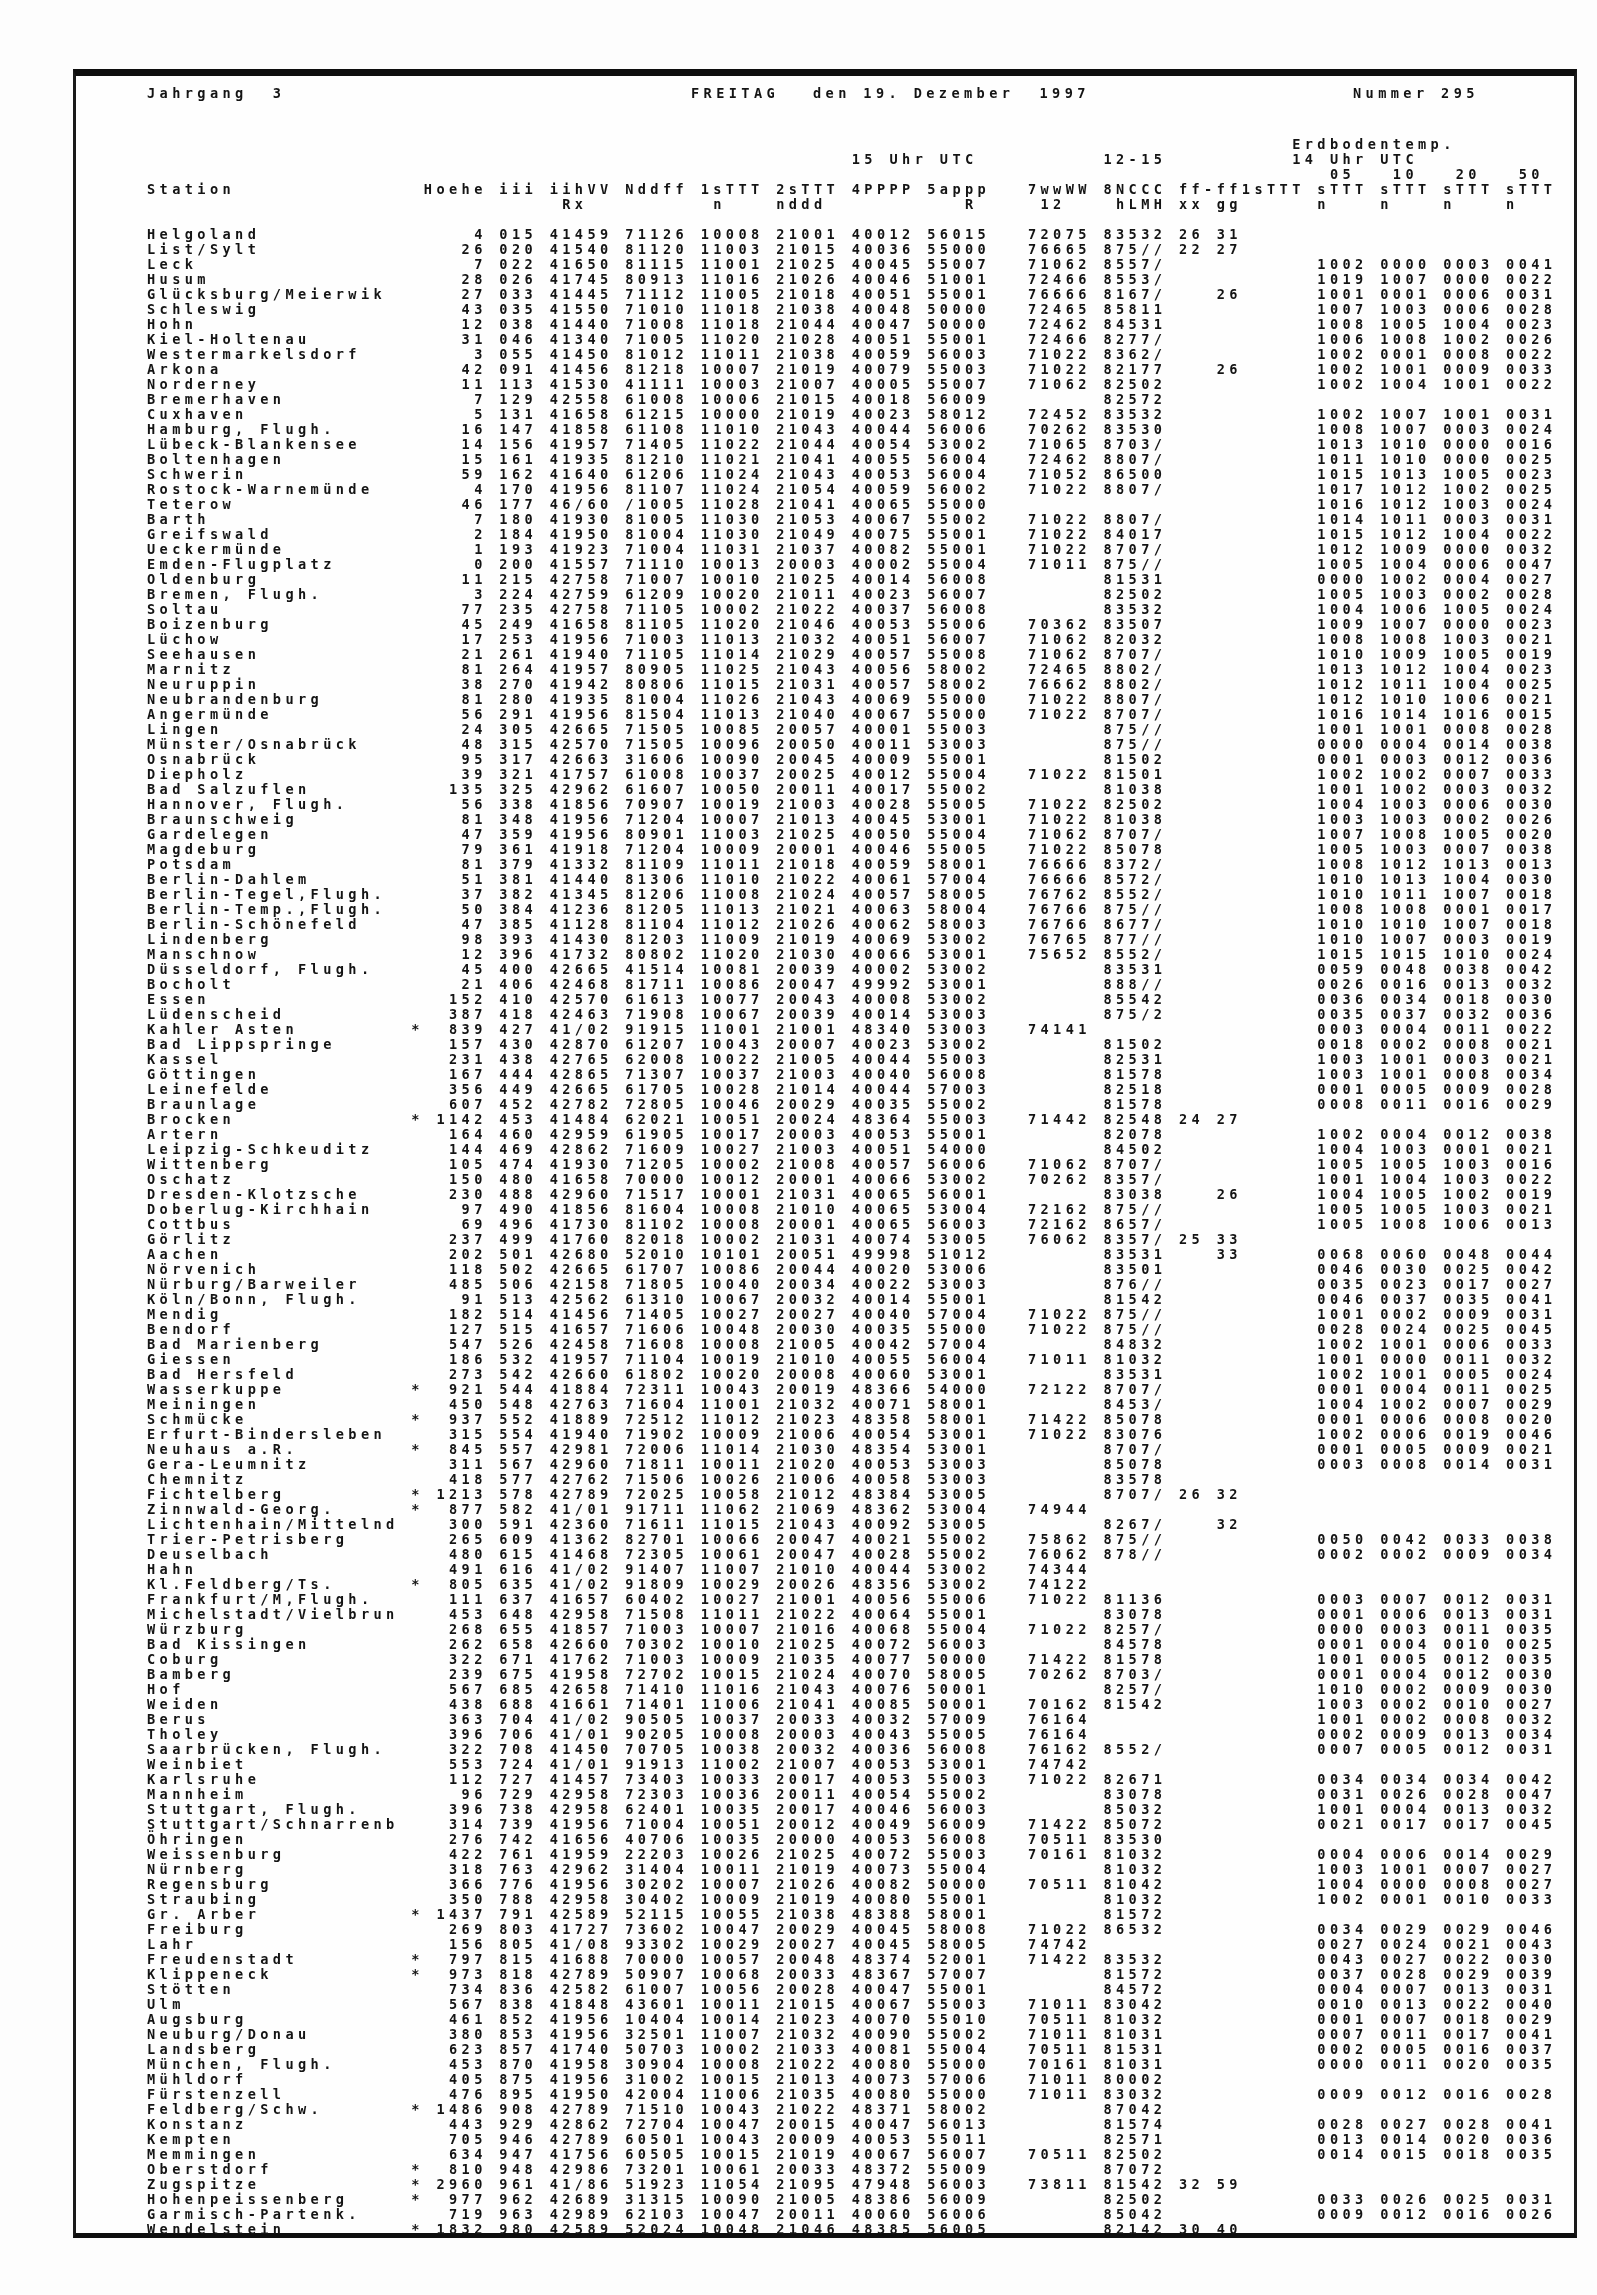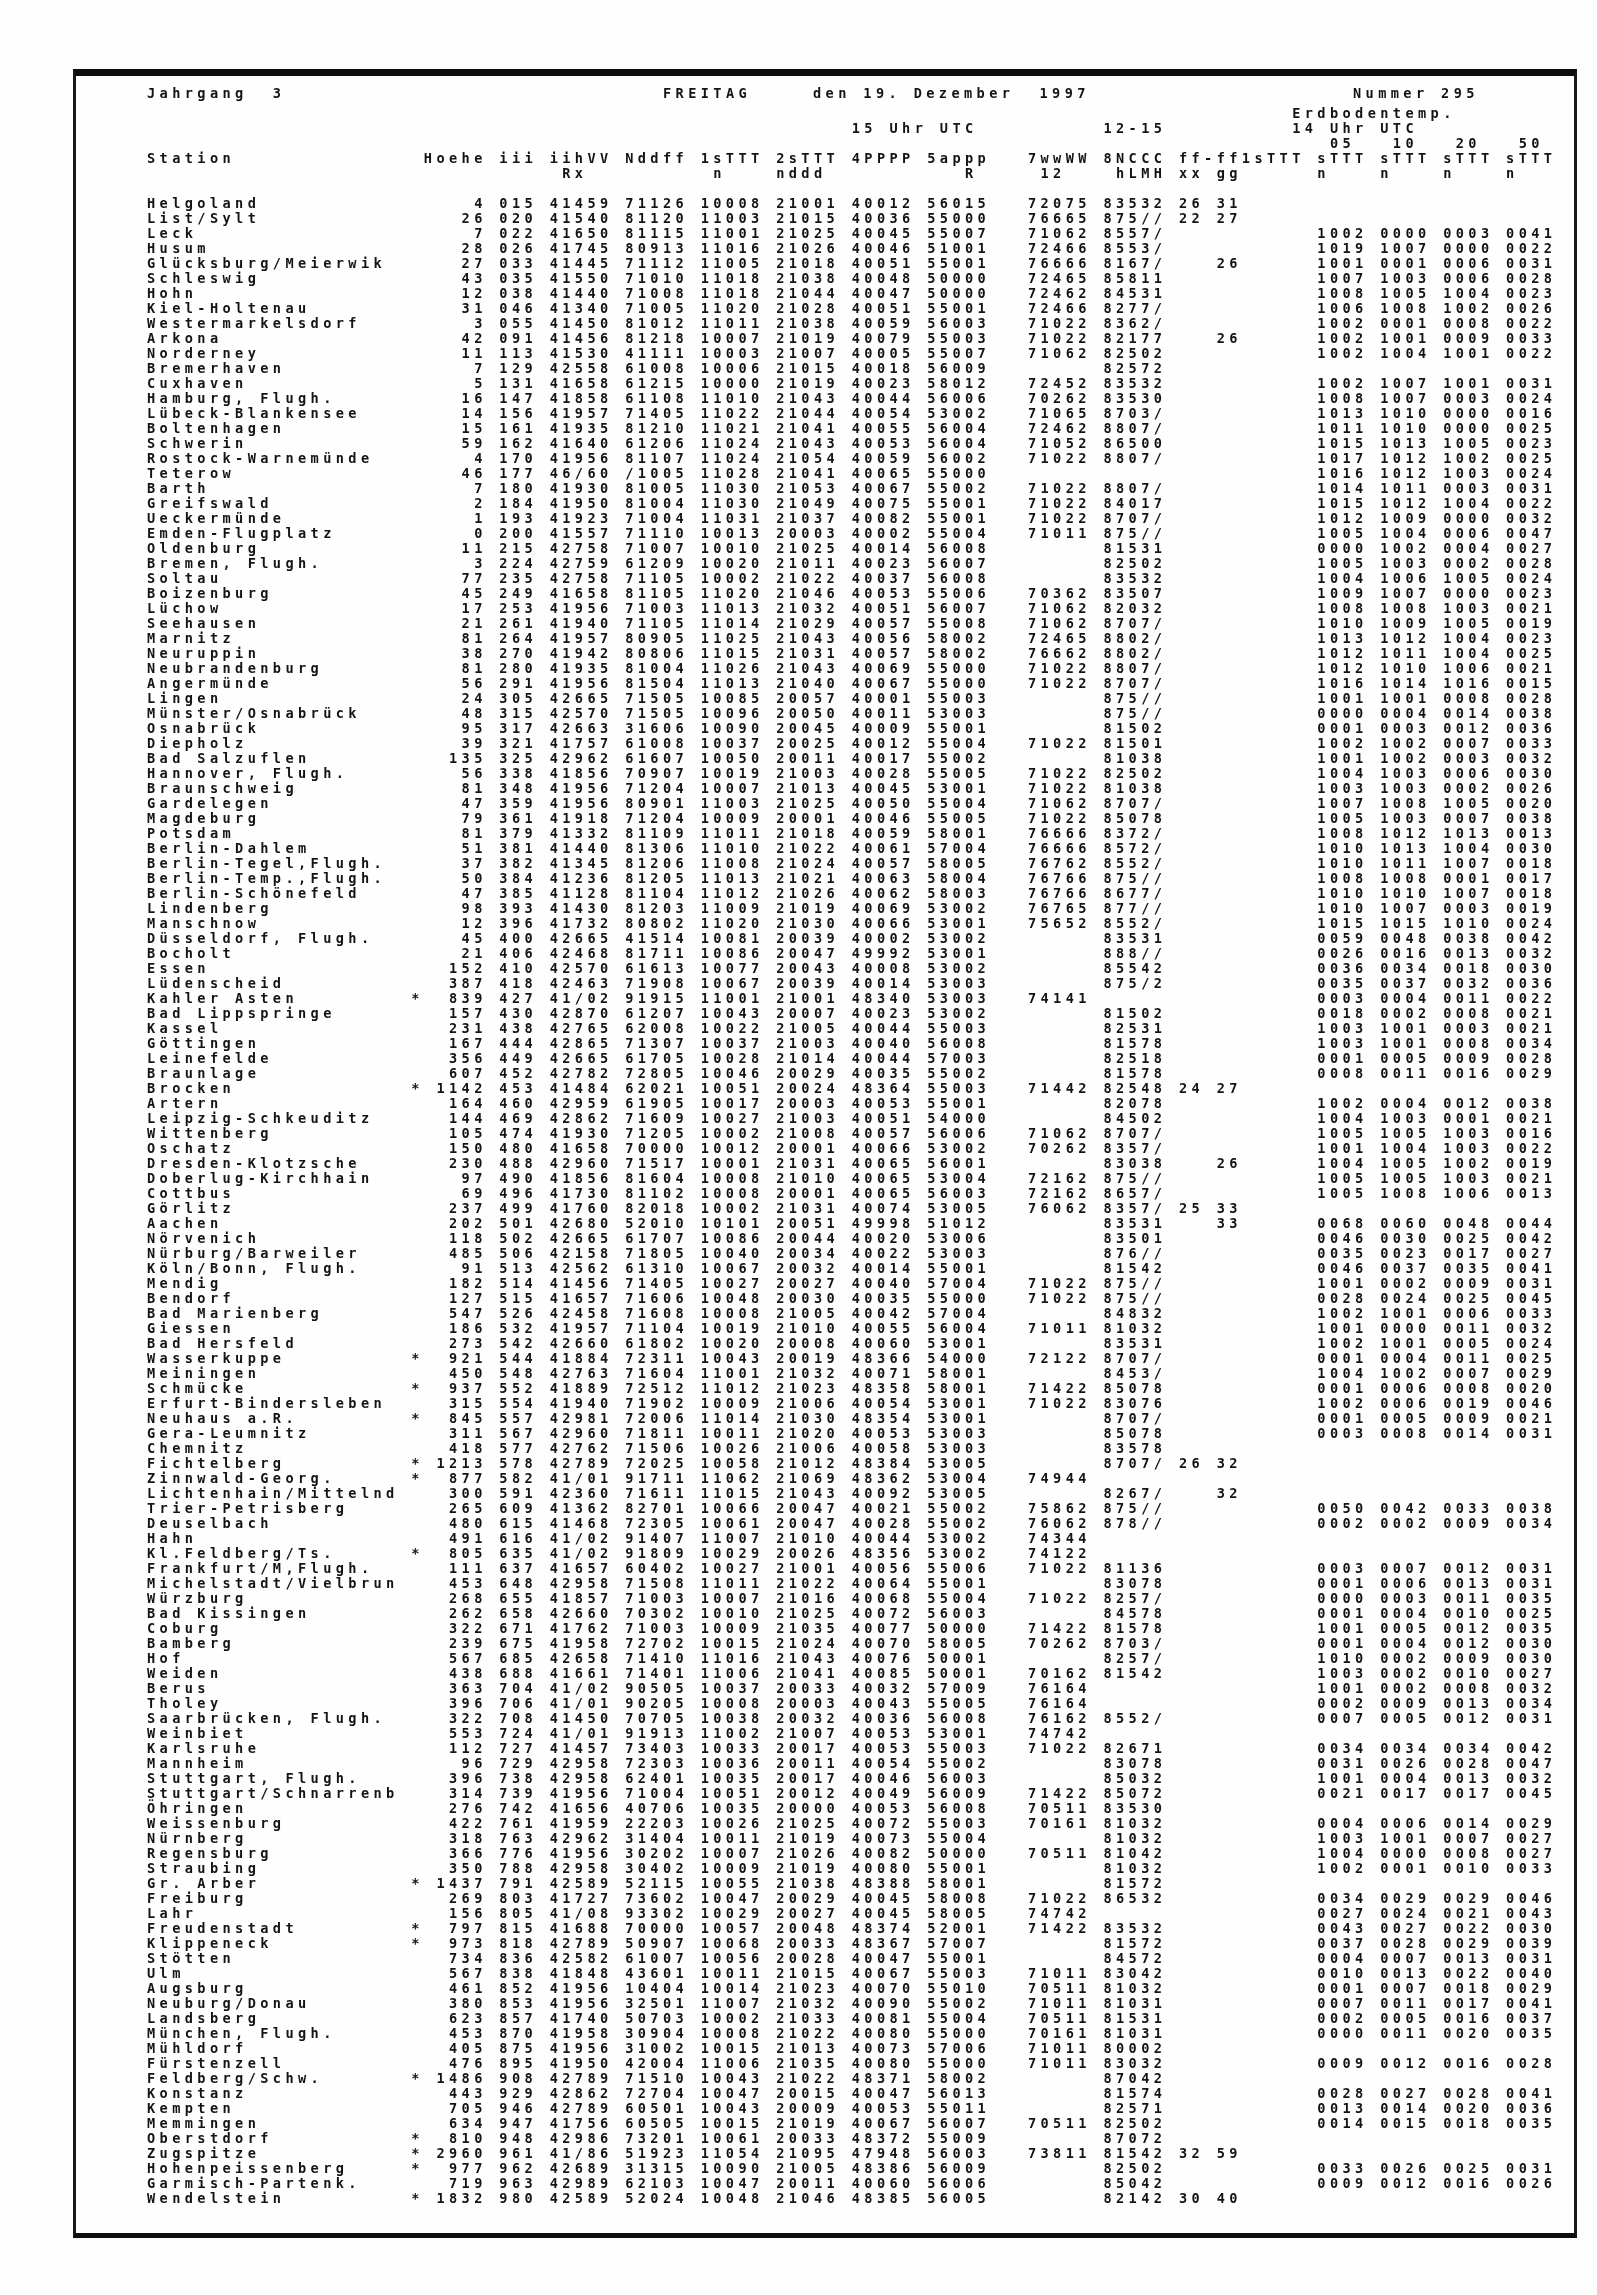--- a/index.html
+++ b/index.html
@@ -5,32 +5,32 @@
   html,body{margin:0;padding:0;background:#ffffff;}
   .page{position:relative;width:1597px;height:2295px;background:#fdfdfd;overflow:hidden;
         font-family:"DejaVu Sans Mono","Liberation Mono",monospace;}
   .sheet{position:absolute;left:73px;top:69px;width:1498px;height:2157px;background:#fefefe;
          border-top:7.2px solid #0e0e0e;border-bottom:5.6px solid #0e0e0e;
          border-left:3.2px solid #1a1a1a;border-right:3.2px solid #1a1a1a;}
   .mono{font-family:"DejaVu Sans Mono","Liberation Mono",monospace;font-weight:700;
         font-size:13.6px;line-height:15px;letter-spacing:4.4px;color:#141414;white-space:pre;}
   .mast{position:absolute;left:71px;top:9.6px;height:17.6px;width:1438px;}
   .mast span{position:absolute;top:0;white-space:pre;}
-  .grid{position:absolute;left:71px;top:30px;}
+  .grid{position:absolute;left:71px;top:61px;}
   .line{height:15px;}
 </style>
 </head>
 <body>
 
 <div class="page">
   <div class="sheet">
 
     <div class="mast mono">
       <span style="left:0px">Jahrgang  3</span>
-      <span style="left:516px">FREITAG</span>
+      <span style="left:544px">FREITAG</span>
       <span style="left:666px">den 19. Dezember  1997</span>
       <span style="left:1206px">Nummer 295</span>
     </div>
 
     <div class="grid mono" id="grid"><div class="line">                                                                                           Erdbodentemp.</div><div class="line">                                                        15 Uhr UTC          12-15          14 Uhr UTC</div><div class="line">                                                                                              05   10   20   50</div><div class="line">Station               Hoehe iii iihVV Nddff 1sTTT 2sTTT 4PPPP 5appp   7wwWW 8NCCC ff-ff1sTTT sTTT sTTT sTTT sTTT</div><div class="line">                                 Rx          n    nddd           R     12    hLMH xx gg      n    n    n    n</div><div class="line"></div><div class="line">Helgoland                 4 015 41459 71126 10008 21001 40012 56015   72075 83532 26 31</div><div class="line">List/Sylt                26 020 41540 81120 11003 21015 40036 55000   76665 875// 22 27</div><div class="line">Leck                      7 022 41650 81115 11001 21025 40045 55007   71062 8557/            1002 0000 0003 0041</div><div class="line">Husum                    28 026 41745 80913 11016 21026 40046 51001   72466 8553/            1019 1007 0000 0022</div><div class="line">Glücksburg/Meierwik      27 033 41445 71112 11005 21018 40051 55001   76666 8167/    26      1001 0001 0006 0031</div><div class="line">Schleswig                43 035 41550 71010 11018 21038 40048 50000   72465 85811            1007 1003 0006 0028</div><div class="line">Hohn                     12 038 41440 71008 11018 21044 40047 50000   72462 84531            1008 1005 1004 0023</div><div class="line">Kiel-Holtenau            31 046 41340 71005 11020 21028 40051 55001   72466 8277/            1006 1008 1002 0026</div><div class="line">Westermarkelsdorf         3 055 41450 81012 11011 21038 40059 56003   71022 8362/            1002 0001 0008 0022</div><div class="line">Arkona                   42 091 41456 81218 10007 21019 40079 55003   71022 82177    26      1002 1001 0009 0033</div><div class="line">Norderney                11 113 41530 41111 10003 21007 40005 55007   71062 82502            1002 1004 1001 0022</div><div class="line">Bremerhaven               7 129 42558 61008 10006 21015 40018 56009         82572</div><div class="line">Cuxhaven                  5 131 41658 61215 10000 21019 40023 58012   72452 83532            1002 1007 1001 0031</div><div class="line">Hamburg, Flugh.          16 147 41858 61108 11010 21043 40044 56006   70262 83530            1008 1007 0003 0024</div><div class="line">Lübeck-Blankensee        14 156 41957 71405 11022 21044 40054 53002   71065 8703/            1013 1010 0000 0016</div><div class="line">Boltenhagen              15 161 41935 81210 11021 21041 40055 56004   72462 8807/            1011 1010 0000 0025</div><div class="line">Schwerin                 59 162 41640 61206 11024 21043 40053 56004   71052 86500            1015 1013 1005 0023</div><div class="line">Rostock-Warnemünde        4 170 41956 81107 11024 21054 40059 56002   71022 8807/            1017 1012 1002 0025</div><div class="line">Teterow                  46 177 46/60 /1005 11028 21041 40065 55000                          1016 1012 1003 0024</div><div class="line">Barth                     7 180 41930 81005 11030 21053 40067 55002   71022 8807/            1014 1011 0003 0031</div><div class="line">Greifswald                2 184 41950 81004 11030 21049 40075 55001   71022 84017            1015 1012 1004 0022</div><div class="line">Ueckermünde               1 193 41923 71004 11031 21037 40082 55001   71022 8707/            1012 1009 0000 0032</div><div class="line">Emden-Flugplatz           0 200 41557 71110 10013 20003 40002 55004   71011 875//            1005 1004 0006 0047</div><div class="line">Oldenburg                11 215 42758 71007 10010 21025 40014 56008         81531            0000 1002 0004 0027</div><div class="line">Bremen, Flugh.            3 224 42759 61209 10020 21011 40023 56007         82502            1005 1003 0002 0028</div><div class="line">Soltau                   77 235 42758 71105 10002 21022 40037 56008         83532            1004 1006 1005 0024</div><div class="line">Boizenburg               45 249 41658 81105 11020 21046 40053 55006   70362 83507            1009 1007 0000 0023</div><div class="line">Lüchow                   17 253 41956 71003 11013 21032 40051 56007   71062 82032            1008 1008 1003 0021</div><div class="line">Seehausen                21 261 41940 71105 11014 21029 40057 55008   71062 8707/            1010 1009 1005 0019</div><div class="line">Marnitz                  81 264 41957 80905 11025 21043 40056 58002   72465 8802/            1013 1012 1004 0023</div><div class="line">Neuruppin                38 270 41942 80806 11015 21031 40057 58002   76662 8802/            1012 1011 1004 0025</div><div class="line">Neubrandenburg           81 280 41935 81004 11026 21043 40069 55000   71022 8807/            1012 1010 1006 0021</div><div class="line">Angermünde               56 291 41956 81504 11013 21040 40067 55000   71022 8707/            1016 1014 1016 0015</div><div class="line">Lingen                   24 305 42665 71505 10085 20057 40001 55003         875//            1001 1001 0008 0028</div><div class="line">Münster/Osnabrück        48 315 42570 71505 10096 20050 40011 53003         875//            0000 0004 0014 0038</div><div class="line">Osnabrück                95 317 42663 31606 10090 20045 40009 55001         81502            0001 0003 0012 0036</div><div class="line">Diepholz                 39 321 41757 61008 10037 20025 40012 55004   71022 81501            1002 1002 0007 0033</div><div class="line">Bad Salzuflen           135 325 42962 61607 10050 20011 40017 55002         81038            1001 1002 0003 0032</div><div class="line">Hannover, Flugh.         56 338 41856 70907 10019 21003 40028 55005   71022 82502            1004 1003 0006 0030</div><div class="line">Braunschweig             81 348 41956 71204 10007 21013 40045 53001   71022 81038            1003 1003 0002 0026</div><div class="line">Gardelegen               47 359 41956 80901 11003 21025 40050 55004   71062 8707/            1007 1008 1005 0020</div><div class="line">Magdeburg                79 361 41918 71204 10009 20001 40046 55005   71022 85078            1005 1003 0007 0038</div><div class="line">Potsdam                  81 379 41332 81109 11011 21018 40059 58001   76666 8372/            1008 1012 1013 0013</div><div class="line">Berlin-Dahlem            51 381 41440 81306 11010 21022 40061 57004   76666 8572/            1010 1013 1004 0030</div><div class="line">Berlin-Tegel,Flugh.      37 382 41345 81206 11008 21024 40057 58005   76762 8552/            1010 1011 1007 0018</div><div class="line">Berlin-Temp.,Flugh.      50 384 41236 81205 11013 21021 40063 58004   76766 875//            1008 1008 0001 0017</div><div class="line">Berlin-Schönefeld        47 385 41128 81104 11012 21026 40062 58003   76766 8677/            1010 1010 1007 0018</div><div class="line">Lindenberg               98 393 41430 81203 11009 21019 40069 53002   76765 877//            1010 1007 0003 0019</div><div class="line">Manschnow                12 396 41732 80802 11020 21030 40066 53001   75652 8552/            1015 1015 1010 0024</div><div class="line">Düsseldorf, Flugh.       45 400 42665 41514 10081 20039 40002 53002         83531            0059 0048 0038 0042</div><div class="line">Bocholt                  21 406 42468 81711 10086 20047 49992 53001         888//            0026 0016 0013 0032</div><div class="line">Essen                   152 410 42570 61613 10077 20043 40008 53002         85542            0036 0034 0018 0030</div><div class="line">Lüdenscheid             387 418 42463 71908 10067 20039 40014 53003         875/2            0035 0037 0032 0036</div><div class="line">Kahler Asten         *  839 427 41/02 91915 11001 21001 48340 53003   74141                  0003 0004 0011 0022</div><div class="line">Bad Lippspringe         157 430 42870 61207 10043 20007 40023 53002         81502            0018 0002 0008 0021</div><div class="line">Kassel                  231 438 42765 62008 10022 21005 40044 55003         82531            1003 1001 0003 0021</div><div class="line">Göttingen               167 444 42865 71307 10037 21003 40040 56008         81578            1003 1001 0008 0034</div><div class="line">Leinefelde              356 449 42665 61705 10028 21014 40044 57003         82518            0001 0005 0009 0028</div><div class="line">Braunlage               607 452 42782 72805 10046 20029 40035 55002         81578            0008 0011 0016 0029</div><div class="line">Brocken              * 1142 453 41484 62021 10051 20024 48364 55003   71442 82548 24 27</div><div class="line">Artern                  164 460 42959 61905 10017 20003 40053 55001         82078            1002 0004 0012 0038</div><div class="line">Leipzig-Schkeuditz      144 469 42862 71609 10027 21003 40051 54000         84502            1004 1003 0001 0021</div><div class="line">Wittenberg              105 474 41930 71205 10002 21008 40057 56006   71062 8707/            1005 1005 1003 0016</div><div class="line">Oschatz                 150 480 41658 70000 10012 20001 40066 53002   70262 8357/            1001 1004 1003 0022</div><div class="line">Dresden-Klotzsche       230 488 42960 71517 10001 21031 40065 56001         83038    26      1004 1005 1002 0019</div><div class="line">Doberlug-Kirchhain       97 490 41856 81604 10008 21010 40065 53004   72162 875//            1005 1005 1003 0021</div><div class="line">Cottbus                  69 496 41730 81102 10008 20001 40065 56003   72162 8657/            1005 1008 1006 0013</div><div class="line">Görlitz                 237 499 41760 82018 10002 21031 40074 53005   76062 8357/ 25 33</div><div class="line">Aachen                  202 501 42680 52010 10101 20051 49998 51012         83531    33      0068 0060 0048 0044</div><div class="line">Nörvenich               118 502 42665 61707 10086 20044 40020 53006         83501            0046 0030 0025 0042</div><div class="line">Nürburg/Barweiler       485 506 42158 71805 10040 20034 40022 53003         876//            0035 0023 0017 0027</div><div class="line">Köln/Bonn, Flugh.        91 513 42562 61310 10067 20032 40014 55001         81542            0046 0037 0035 0041</div><div class="line">Mendig                  182 514 41456 71405 10027 20027 40040 57004   71022 875//            1001 0002 0009 0031</div><div class="line">Bendorf                 127 515 41657 71606 10048 20030 40035 55000   71022 875//            0028 0024 0025 0045</div><div class="line">Bad Marienberg          547 526 42458 71608 10008 21005 40042 57004         84832            1002 1001 0006 0033</div><div class="line">Giessen                 186 532 41957 71104 10019 21010 40055 56004   71011 81032            1001 0000 0011 0032</div><div class="line">Bad Hersfeld            273 542 42660 61802 10020 20008 40060 53001         83531            1002 1001 0005 0024</div><div class="line">Wasserkuppe          *  921 544 41884 72311 10043 20019 48366 54000   72122 8707/            0001 0004 0011 0025</div><div class="line">Meiningen               450 548 42763 71604 11001 21032 40071 58001         8453/            1004 1002 0007 0029</div><div class="line">Schmücke             *  937 552 41889 72512 11012 21023 48358 58001   71422 85078            0001 0006 0008 0020</div><div class="line">Erfurt-Bindersleben     315 554 41940 71902 10009 21006 40054 53001   71022 83076            1002 0006 0019 0046</div><div class="line">Neuhaus a.R.         *  845 557 42981 72006 11014 21030 48354 53001         8707/            0001 0005 0009 0021</div><div class="line">Gera-Leumnitz           311 567 42960 71811 10011 21020 40053 53003         85078            0003 0008 0014 0031</div><div class="line">Chemnitz                418 577 42762 71506 10026 21006 40058 53003         83578</div><div class="line">Fichtelberg          * 1213 578 42789 72025 10058 21012 48384 53005         8707/ 26 32</div><div class="line">Zinnwald-Georg.      *  877 582 41/01 91711 11062 21069 48362 53004   74944</div><div class="line">Lichtenhain/Mittelnd    300 591 42360 71611 11015 21043 40092 53005         8267/    32</div><div class="line">Trier-Petrisberg        265 609 41362 82701 10066 20047 40021 55002   75862 875//            0050 0042 0033 0038</div><div class="line">Deuselbach              480 615 41468 72305 10061 20047 40028 55002   76062 878//            0002 0002 0009 0034</div><div class="line">Hahn                    491 616 41/02 91407 11007 21010 40044 53002   74344</div><div class="line">Kl.Feldberg/Ts.      *  805 635 41/02 91809 10029 20026 48356 53002   74122</div><div class="line">Frankfurt/M,Flugh.      111 637 41657 60402 10027 21001 40056 55006   71022 81136            0003 0007 0012 0031</div><div class="line">Michelstadt/Vielbrun    453 648 42958 71508 11011 21022 40064 55001         83078            0001 0006 0013 0031</div><div class="line">Würzburg                268 655 41857 71003 10007 21016 40068 55004   71022 8257/            0000 0003 0011 0035</div><div class="line">Bad Kissingen           262 658 42660 70302 10010 21025 40072 56003         84578            0001 0004 0010 0025</div><div class="line">Coburg                  322 671 41762 71003 10009 21035 40077 50000   71422 81578            1001 0005 0012 0035</div><div class="line">Bamberg                 239 675 41958 72702 10015 21024 40070 58005   70262 8703/            0001 0004 0012 0030</div><div class="line">Hof                     567 685 42658 71410 11016 21043 40076 50001         8257/            1010 0002 0009 0030</div><div class="line">Weiden                  438 688 41661 71401 11006 21041 40085 50001   70162 81542            1003 0002 0010 0027</div><div class="line">Berus                   363 704 41/02 90505 10037 20033 40032 57009   76164                  1001 0002 0008 0032</div><div class="line">Tholey                  396 706 41/01 90205 10008 20003 40043 55005   76164                  0002 0009 0013 0034</div><div class="line">Saarbrücken, Flugh.     322 708 41450 70705 10038 20032 40036 56008   76162 8552/            0007 0005 0012 0031</div><div class="line">Weinbiet                553 724 41/01 91913 11002 21007 40053 53001   74742</div><div class="line">Karlsruhe               112 727 41457 73403 10033 20017 40053 55003   71022 82671            0034 0034 0034 0042</div><div class="line">Mannheim                 96 729 42958 72303 10036 20011 40054 55002         83078            0031 0026 0028 0047</div><div class="line">Stuttgart, Flugh.       396 738 42958 62401 10035 20017 40046 56003         85032            1001 0004 0013 0032</div><div class="line">Stuttgart/Schnarrenb    314 739 41956 71004 10051 20012 40049 56009   71422 85072            0021 0017 0017 0045</div><div class="line">Öhringen                276 742 41656 40706 10035 20000 40053 56008   70511 83530</div><div class="line">Weissenburg             422 761 41959 22203 10026 21025 40072 55003   70161 81032            0004 0006 0014 0029</div><div class="line">Nürnberg                318 763 42962 31404 10011 21019 40073 55004         81032            1003 1001 0007 0027</div><div class="line">Regensburg              366 776 41956 30202 10007 21026 40082 50000   70511 81042            1004 0000 0008 0027</div><div class="line">Straubing               350 788 42958 30402 10009 21019 40080 55001         81032            1002 0001 0010 0033</div><div class="line">Gr. Arber            * 1437 791 42589 52115 10055 21038 48388 58001         81572</div><div class="line">Freiburg                269 803 41727 73602 10047 20029 40045 58008   71022 86532            0034 0029 0029 0046</div><div class="line">Lahr                    156 805 41/08 93302 10029 20027 40045 58005   74742                  0027 0024 0021 0043</div><div class="line">Freudenstadt         *  797 815 41688 70000 10057 20048 48374 52001   71422 83532            0043 0027 0022 0030</div><div class="line">Klippeneck           *  973 818 42789 50907 10068 20033 48367 57007         81572            0037 0028 0029 0039</div><div class="line">Stötten                 734 836 42582 61007 10056 20028 40047 55001         84572            0004 0007 0013 0031</div><div class="line">Ulm                     567 838 41848 43601 10011 21015 40067 55003   71011 83042            0010 0013 0022 0040</div><div class="line">Augsburg                461 852 41956 10404 10014 21023 40070 55010   70511 81032            0001 0007 0018 0029</div><div class="line">Neuburg/Donau           380 853 41956 32501 11007 21032 40090 55002   71011 81031            0007 0011 0017 0041</div><div class="line">Landsberg               623 857 41740 50703 10002 21033 40081 55004   70511 81531            0002 0005 0016 0037</div><div class="line">München, Flugh.         453 870 41958 30904 10008 21022 40080 55000   70161 81031            0000 0011 0020 0035</div><div class="line">Mühldorf                405 875 41956 31002 10015 21013 40073 57006   71011 80002</div><div class="line">Fürstenzell             476 895 41950 42004 11006 21035 40080 55000   71011 83032            0009 0012 0016 0028</div><div class="line">Feldberg/Schw.       * 1486 908 42789 71510 10043 21022 48371 58002         87042</div><div class="line">Konstanz                443 929 42862 72704 10047 20015 40047 56013         81574            0028 0027 0028 0041</div><div class="line">Kempten                 705 946 42789 60501 10043 20009 40053 55011         82571            0013 0014 0020 0036</div><div class="line">Memmingen               634 947 41756 60505 10015 21019 40067 56007   70511 82502            0014 0015 0018 0035</div><div class="line">Oberstdorf           *  810 948 42986 73201 10061 20033 48372 55009         87072</div><div class="line">Zugspitze            * 2960 961 41/86 51923 11054 21095 47948 56003   73811 81542 32 59</div><div class="line">Hohenpeissenberg     *  977 962 42689 31315 10090 21005 48386 56009         82502            0033 0026 0025 0031</div><div class="line">Garmisch-Partenk.       719 963 42989 62103 10047 20011 40060 56006         85042            0009 0012 0016 0026</div><div class="line">Wendelstein          * 1832 980 42589 52024 10048 21046 48385 56005         82142 30 40</div></div>
 
   </div>
 </div>
 
 

